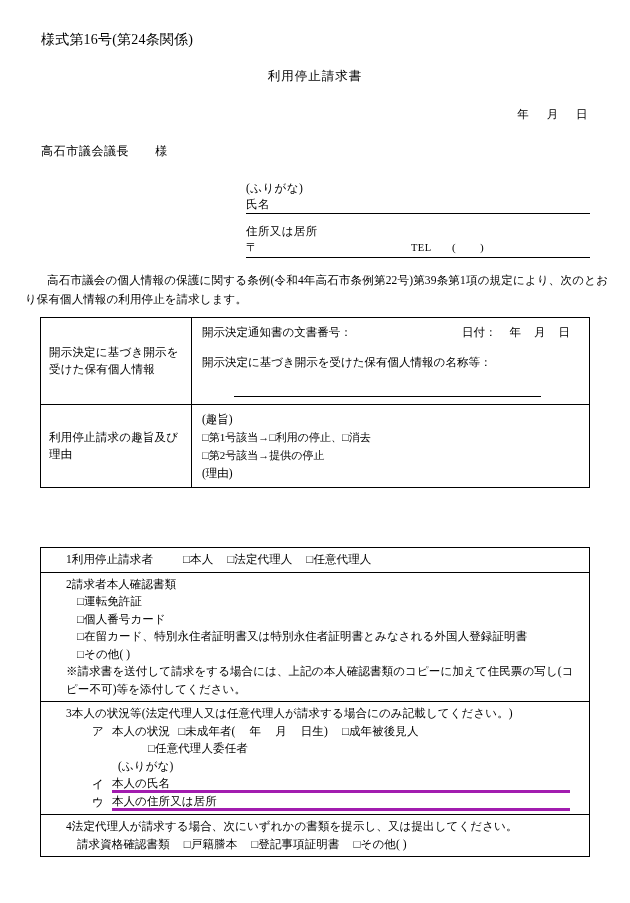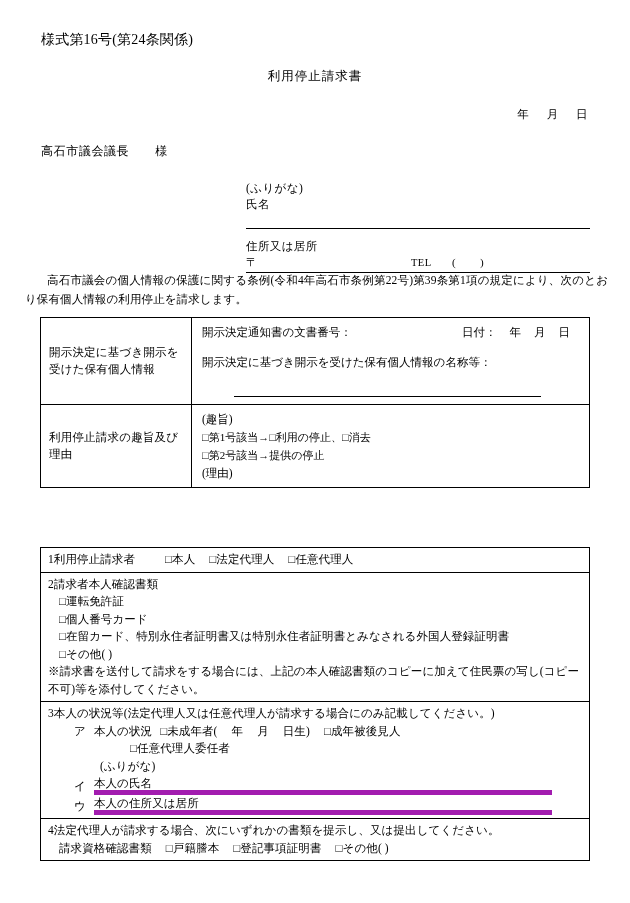--- a/index.html
+++ b/index.html
@@ -67,21 +67,21 @@
     width: 344px;
     font-size: 11.5px;
   }
   .applicant .furigana {
     letter-spacing: 0.4px;
     line-height: 16px;
   }
   .applicant .name-row {
     border-bottom: 1px solid #000;
     line-height: 16px;
-    padding-bottom: 16px;
+    padding-bottom: 1px;
     letter-spacing: 0.4px;
   }
   .applicant .addr-label {
     margin-top: 9px;
     line-height: 16px;
     letter-spacing: 0.4px;
   }
   .applicant .addr-row {
     border-bottom: 1px solid #000;
     line-height: 17px;
@@ -161,38 +161,38 @@
     height: 15px;
     margin: 10px 42px 2px 32px;
   }
 
   #table2 {
     left: 40px;
     top: 547px;
     width: 550px;
   }
   #table2 td {
-    padding: 3px 6px 3px 7px;
+    padding: 3px 6px 3px 25px;
     line-height: 17.5px;
     letter-spacing: 0.1px;
   }
   .cb { font-size: 11px; }
   .indent1 { display: inline-block; width: 11px; }
   .indent2 { display: inline-block; width: 26px; }
   .indent3 { display: inline-block; width: 52px; }
   .gapm { display: inline-block; width: 14px; }
   .gaps { display: inline-block; width: 8px; }
   .gapl { display: inline-block; width: 30px; }
 
   .sec3-a { position: relative; }
   .kana-line { padding-left: 52px; }
   .ul-row { position: relative; }
   .ul-row .ul {
     display: inline-block;
-    border-bottom: 5px solid #a21caf;
+    border-bottom: 3px solid #a21caf;
     height: 15px;
     vertical-align: bottom;
   }
   .nowrap { white-space: nowrap; }
 </style>
 </head>
 <body>
 
 <div id="page">
 

